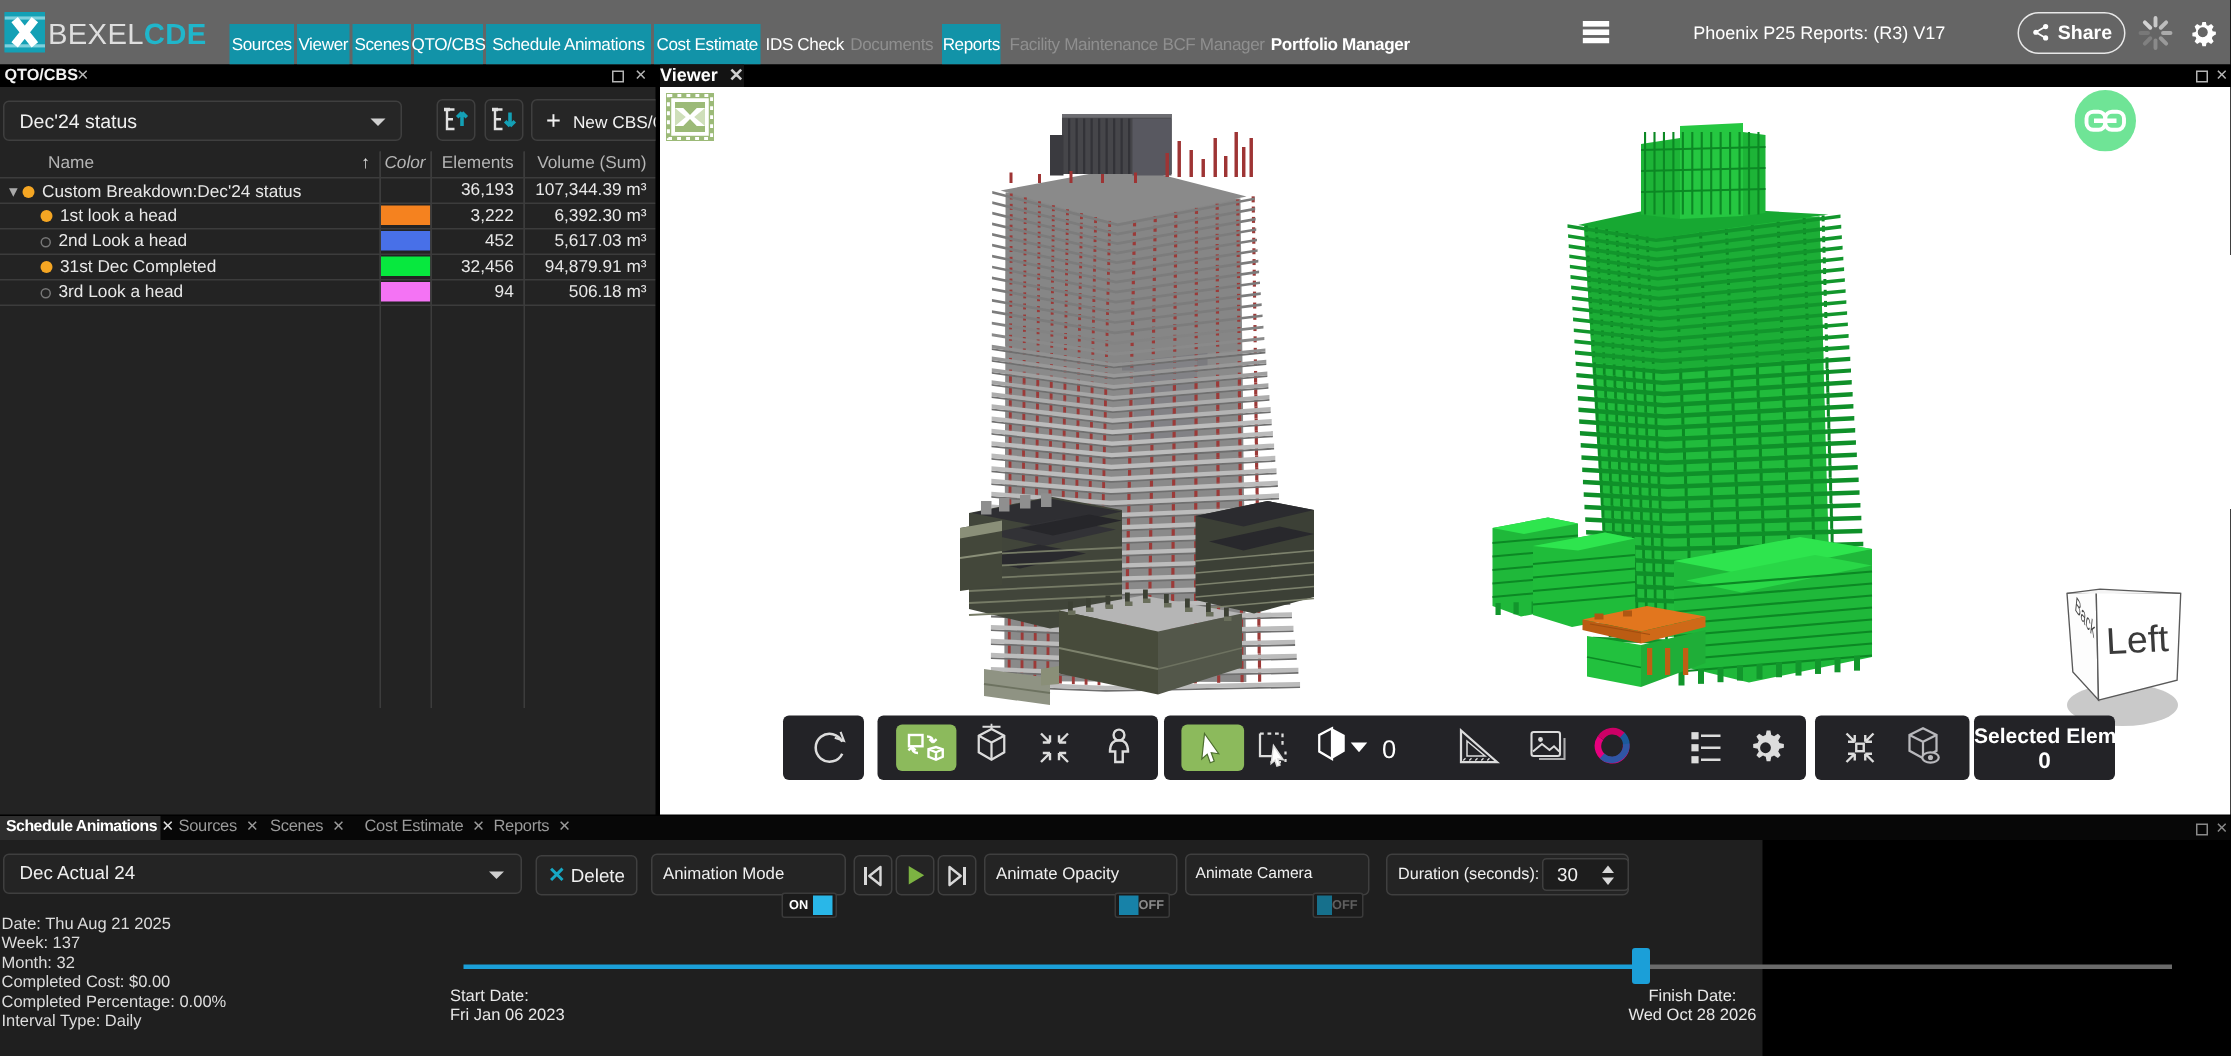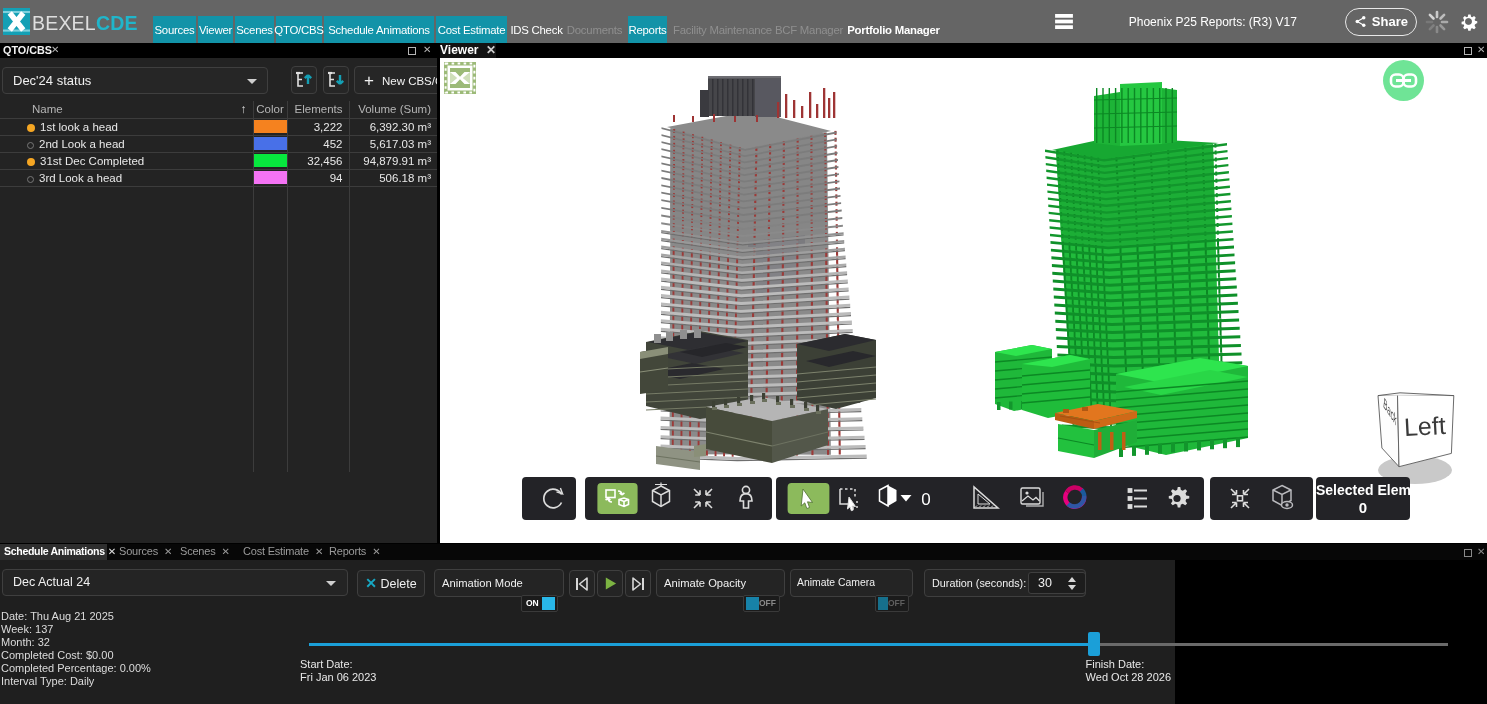--- a/index.html
+++ b/index.html
@@ -168,23 +168,29 @@
     <table id="cbstable">
       <colgroup>
           <col style="width:253px">
           <col style="width:34px">
           <col style="width:62px">
           <col style="width:88px">
         </colgroup>
       <tbody>
           <tr>
             <th style="text-align:left; padding-left:32px;">Name <span style="float:right; color:#e0e0e0;">↑</span></th>
-            <th class="colsep" style="padding:0;">Color</th>
+            <th class="colsep" style="padding:0;font-style:italic;">Color</th>
             <th class="colsep num">Elements</th>
             <th class="colsep num">Volume (Sum)</th>
+          </tr>
+      <tr>
+            <td><span style="color:#aaa">▾</span> <span class="dot"></span>Custom Breakdown:Dec'24 status</td>
+            <td class="colsep"></td>
+            <td class="colsep num">36,193</td>
+            <td class="colsep num">107,344.39 m³</td>
           </tr>
       <tr>
             <td style="padding-left:27px"><span class="dot"></span>1st look a head</td>
             <td class="colsep" style="padding:0">
               <span class="sw" style="background:#f5821f"></span>
             </td>
             <td class="colsep num">3,222</td>
             <td class="colsep num">6,392.30 m³</td>
           </tr>
       <tr>
@@ -1765,18 +1771,18 @@
       <span id="durbox">30
         <span style="position:absolute; right:9px; top:4px; width:0; height:0; border-left:4px solid transparent; border-right:4px solid transparent; border-bottom:5px solid #d8d8d8;"></span>
         <span style="position:absolute; right:9px; top:12px; width:0; height:0; border-left:4px solid transparent; border-right:4px solid transparent; border-top:5px solid #d8d8d8;"></span>
       </span>
     </div>
     <div id="info">Date: Thu Aug 21 2025<br>Week: 137<br>Month: 32<br>Completed Cost: $0.00<br>Completed Percentage: 0.00%<br>Interval Type: Daily</div>
     <div id="slider-track-blue"></div>
     <div id="slider-track-grey"></div>
     <div id="slider-handle"></div>
     <div class="datelbl" style="left:300px; top:114px;">Start Date:<br>Fri Jan 06 2023</div>
-    <div class="datelbl" style="right:4px; top:114px; text-align:left;">Finish Date:<br>Wed Oct 28 2026</div>
+    <div class="datelbl" style="right:4px; top:114px; text-align:center;">Finish Date:<br>Wed Oct 28 2026</div>
     <span class="wbox" style="left:1464px; top:5px; border-color:#8a8a8a;"></span>
       <span class="pclose" style="left:1477px; top:2px; color:#8a8a8a;">✕</span>
   </div>
 
 </div>
 
 </body></html>

